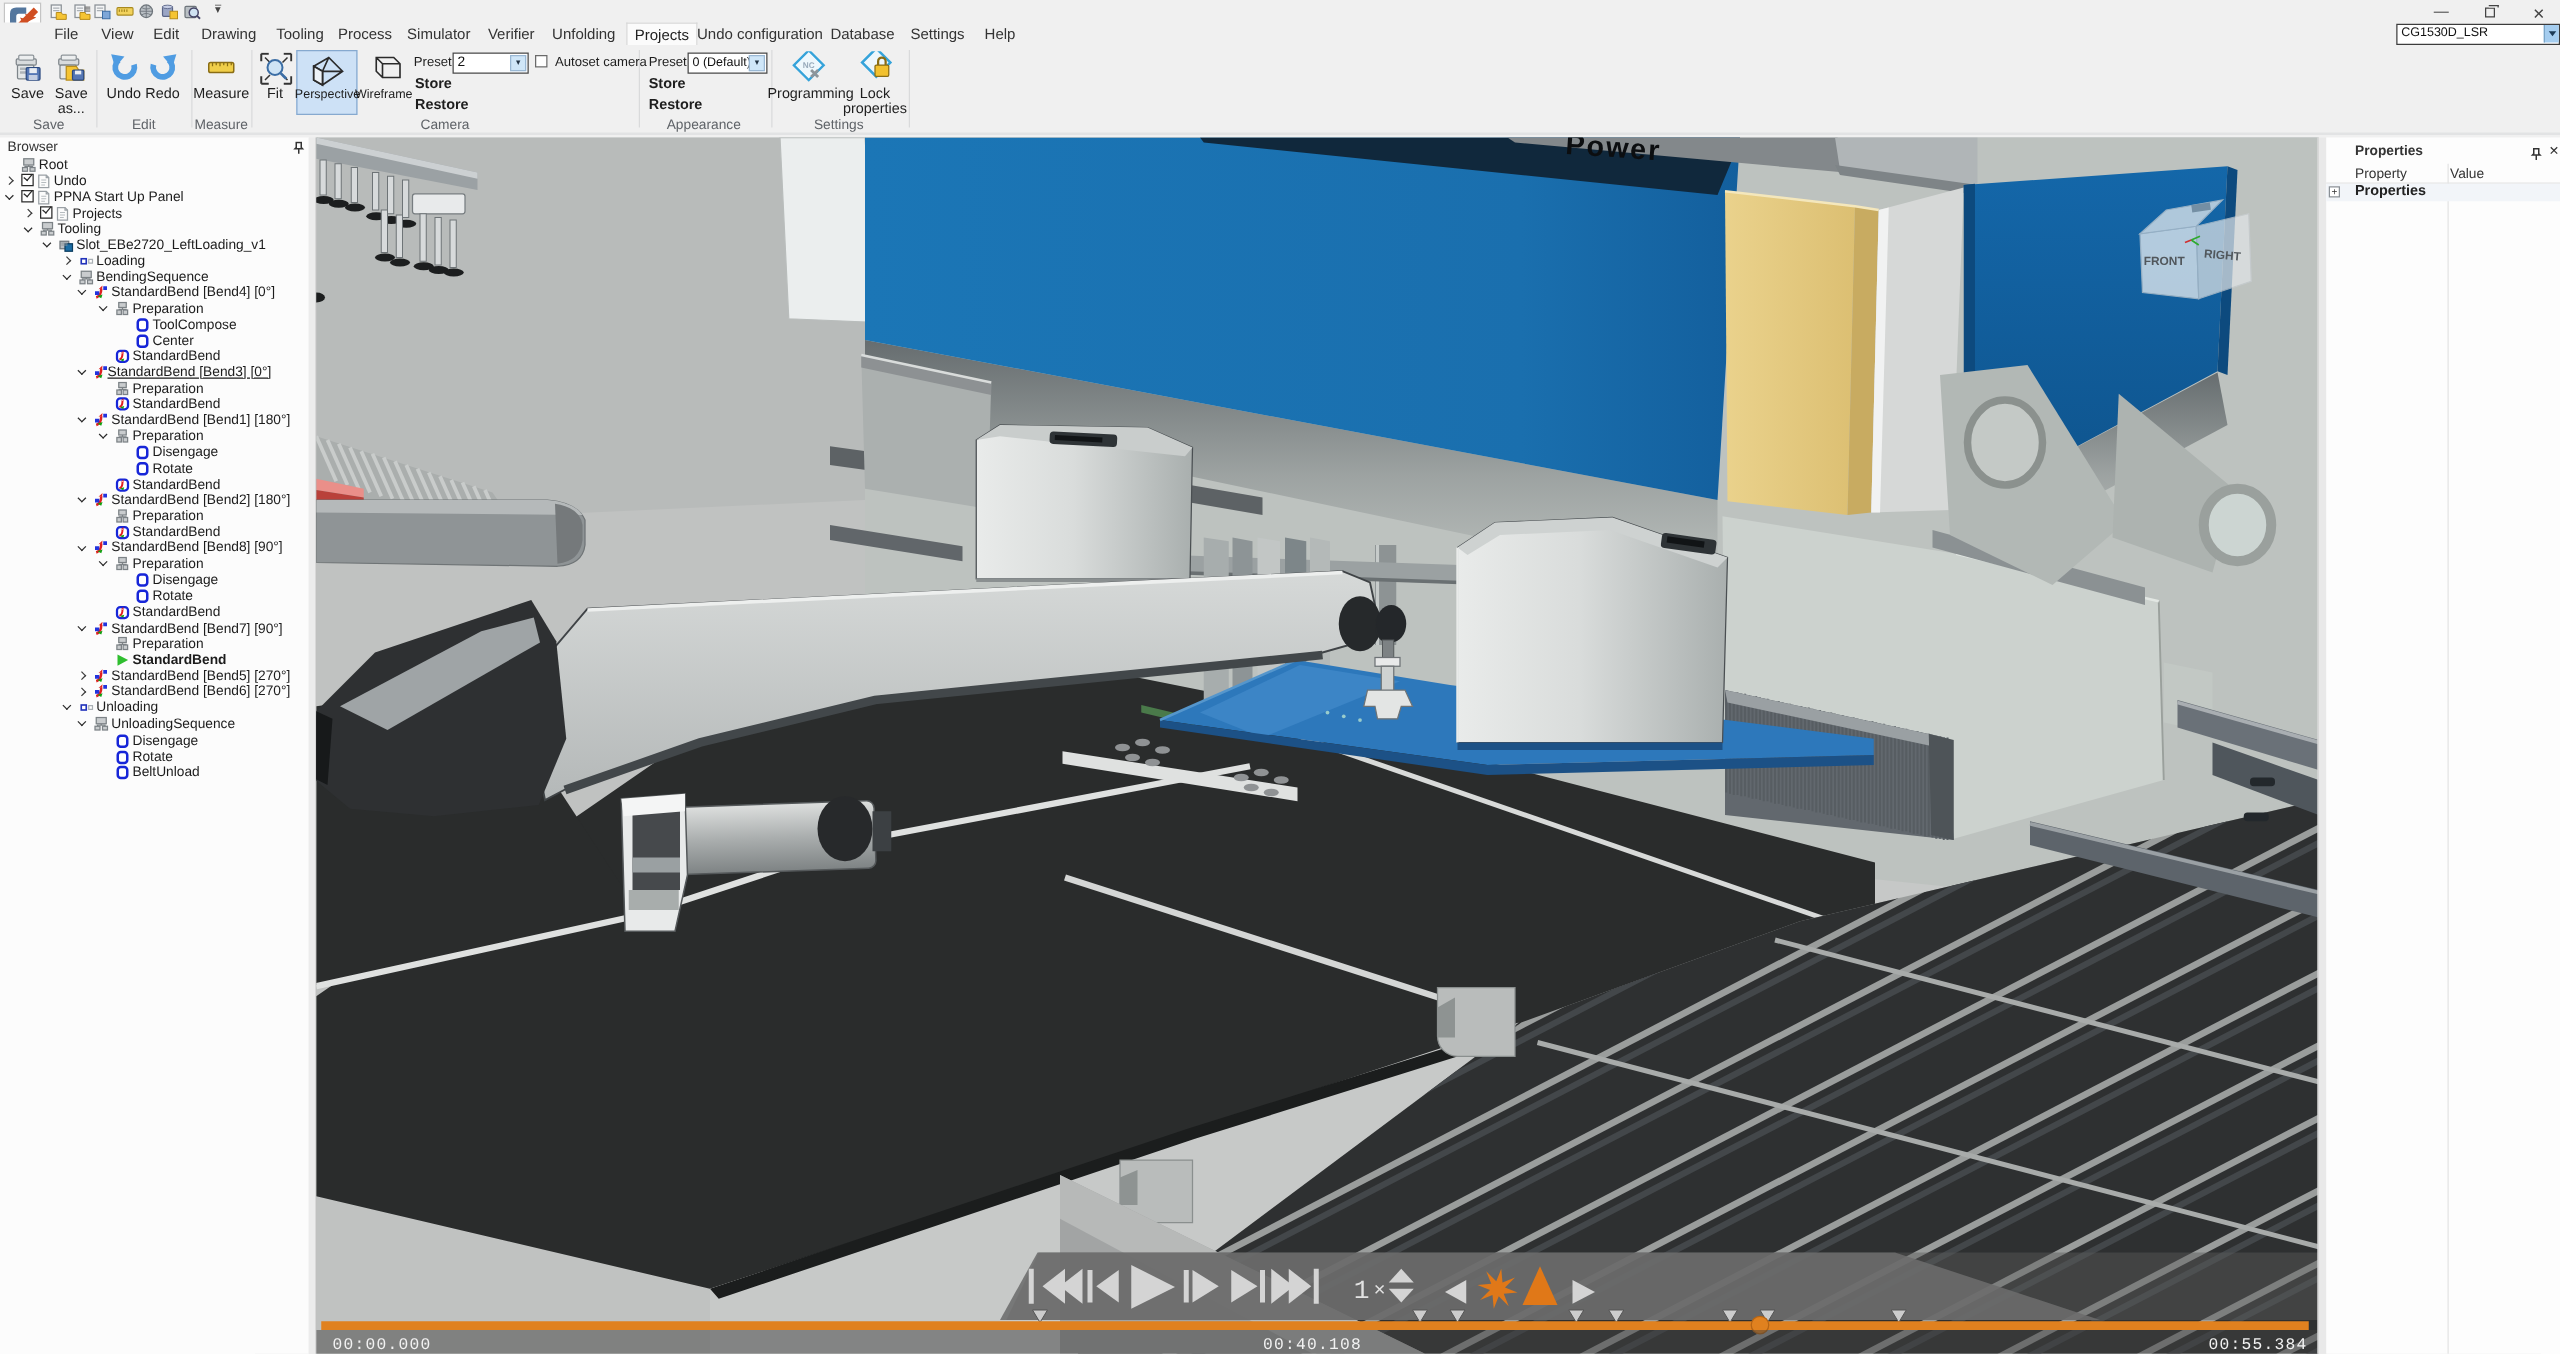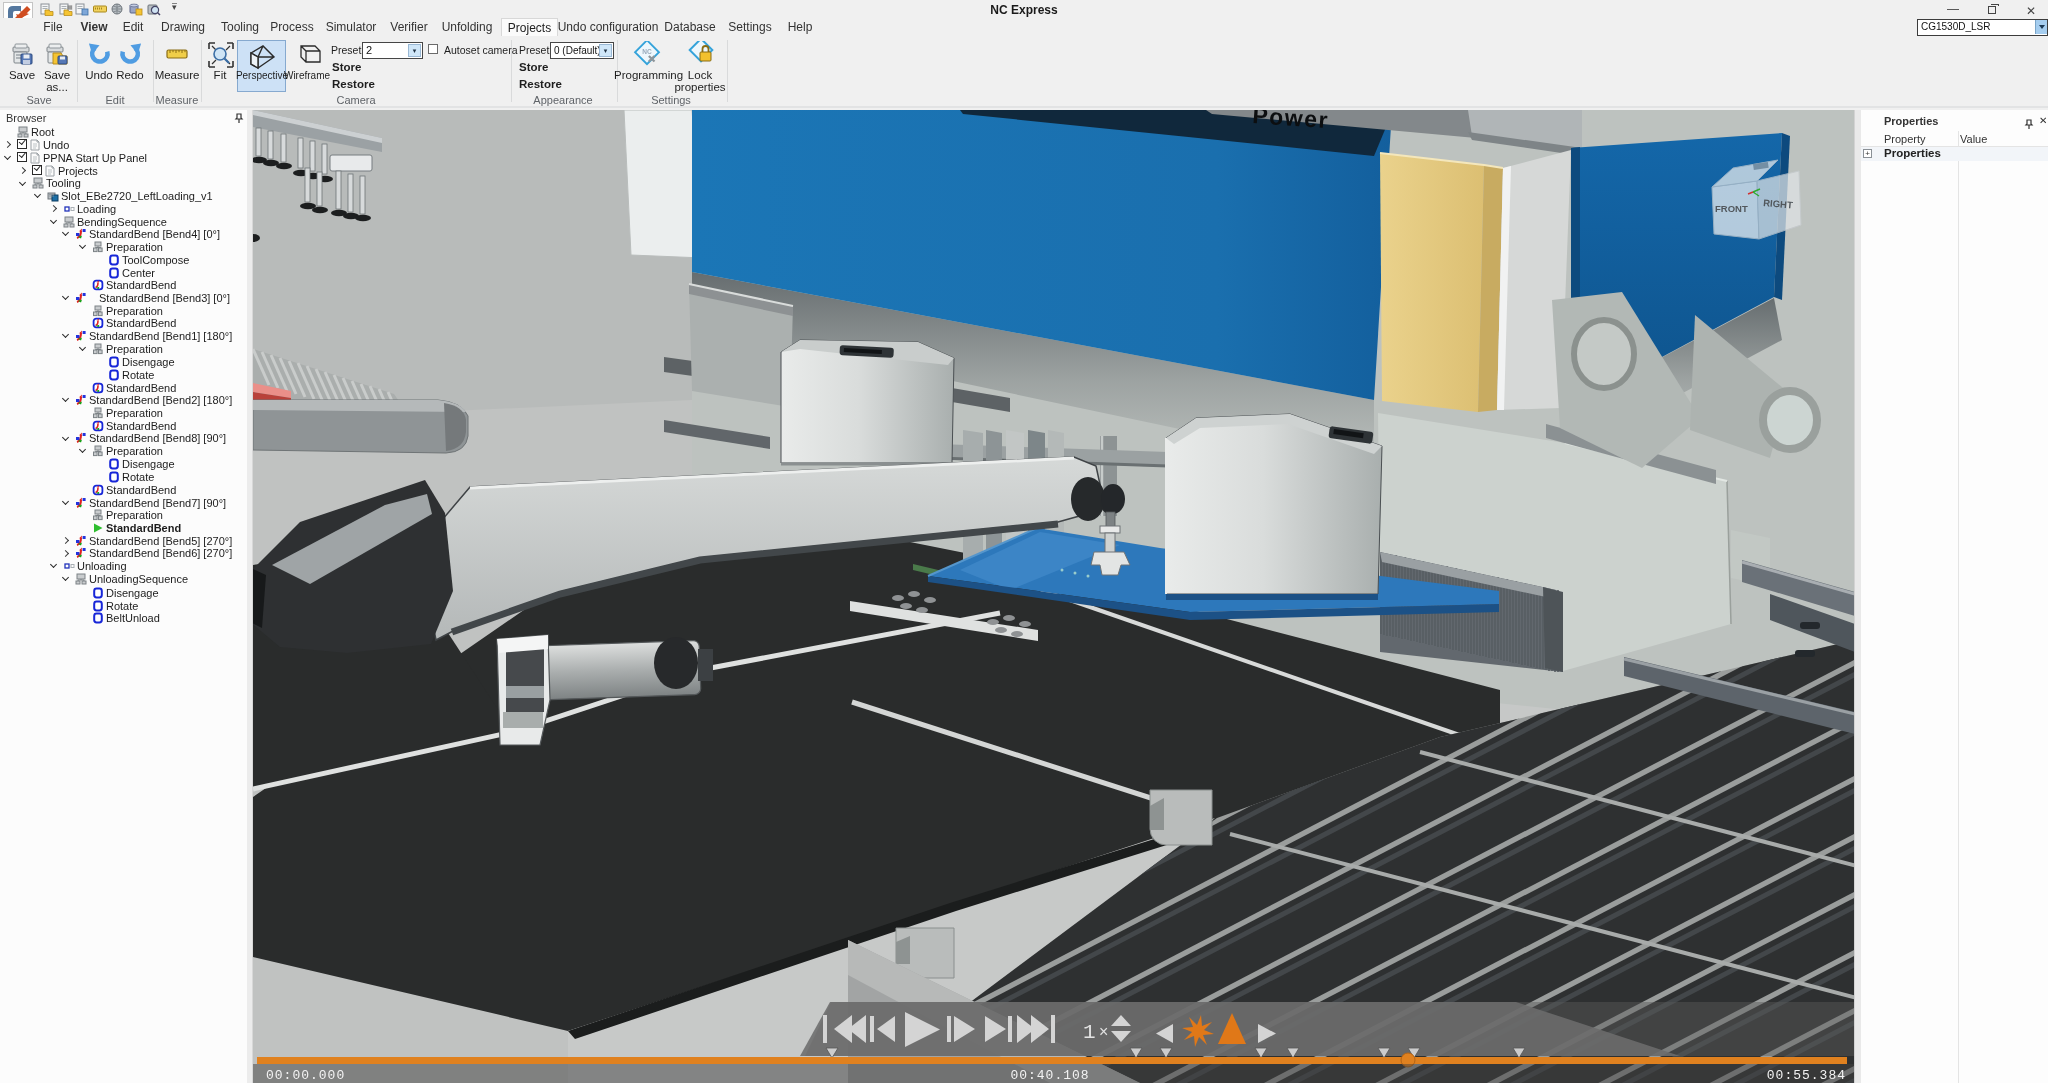--- a/index.html
+++ b/index.html
@@ -75,35 +75,34 @@
       <ellipse cx="5" cy="2.5" rx="4" ry="1.4" fill="#c5cde4" stroke="#5a6587" stroke-width="0.7"></ellipse>
       <rect x="7" y="6" width="6" height="6" fill="#f5c433" stroke="#b98d1a" stroke-width="0.8"></rect>
     </svg>
     <svg class="abs" style="left:147px;top:3px" width="14" height="13" viewBox="0 0 14 13">
       <rect x="1" y="2" width="9" height="9" rx="1" fill="#b9bfc4" stroke="#6e757b" stroke-width="1"></rect>
       <circle cx="8" cy="7" r="3.6" fill="#cfe2f2" stroke="#446" stroke-width="1.2"></circle>
       <line x1="10.5" y1="9.5" x2="13" y2="12" stroke="#446" stroke-width="1.5"></line>
     </svg>
     <div class="abs" style="left:172px;top:2px;font-size:9px;color:#444">▾</div>
     <div class="abs" style="left:172px;top:-2px;font-size:9px;color:#444">–</div>
-<div id="title">NC Express</div>
 <div class="wbtn" style="left:1947px;top:2px;">—</div>
 <div class="abs" style="left:1988px;top:6px;width:8px;height:8px;border:1.2px solid #444;background:transparent;"></div>
     <div class="abs" style="left:1991px;top:4px;width:8px;height:2px;background:#f0f0f0;border-top:1.2px solid #444;border-right:1.2px solid #444;"></div>
 <div class="wbtn" style="left:2026px;">✕</div>
 </div>
 <div class="abs" style="left:1917px;top:19px;width:131px;height:17px;background:#fff;border:1.5px solid #3c3c3c;z-index:30;">
   <div class="abs" style="left:3px;top:1px;font-size:10px;color:#111;">CG1530D_LSR</div>
   <div class="abs" style="right:0px;top:0px;width:12px;height:14px;background:#a5cdEF;border-left:1px solid #7aa5c8;"><svg width="12" height="14">
         <path d="M3 5 l3 4 l3 -4 z" fill="#1c3a55"></path>
       </svg></div>
 </div>
 <div id="tabrow">
     <div class="tab" style="left:-7px;width:120px;">File</div>
-    <div class="tab" style="left:34px;width:120px;font-weight:bold;">View</div>
+    <div class="tab" style="left:34px;width:120px;">View</div>
     <div class="tab" style="left:73px;width:120px;">Edit</div>
     <div class="tab" style="left:123px;width:120px;">Drawing</div>
     <div class="tab" style="left:180px;width:120px;">Tooling</div>
     <div class="tab" style="left:232px;width:120px;">Process</div>
     <div class="tab" style="left:291px;width:120px;">Simulator</div>
     <div class="tab" style="left:349px;width:120px;">Verifier</div>
     <div class="tab" style="left:407px;width:120px;">Unfolding</div>
     <div class="tab" style="left:548px;width:120px;">Undo configuration</div>
     <div class="tab" style="left:630px;width:120px;">Database</div>
     <div class="tab" style="left:690px;width:120px;">Settings</div>
@@ -324,21 +323,21 @@
     </div>
     <div class="trow" style="top:181.9px;width:247px;">
       <span class="chev d" style="left:63px;top:2.2px"></span>
       <span class="ticon" style="left:75px;top:0px"><svg width="12" height="12" viewBox="0 0 12 12">
           <path d="M2 10 C5 9 6 7 6 3" fill="none" stroke="#e02020" stroke-width="2"></path>
           <path d="M6 3 l-2.2 0.4 L7 0.4 6.6 3.8 Z" fill="#e02020"></path>
           <rect x="1" y="5" width="3.4" height="3" fill="#2233dd"></rect>
           <rect x="7.6" y="1" width="3" height="3" fill="#2233dd"></rect>
           <path d="M3 9 l4 -1.4 -1 3 z" fill="#10a010"></path>
         </svg></span>
-      <span class="abs" style="left:99px;top:0px;">StandardBend [Bend3] [0°]</span>
+      <span class="abs" style="left:86px;top:0px;text-decoration:underline;">StandardBend [Bend3] [0°]</span>
     </div>
     <div class="trow" style="top:194.6px;width:247px;">
       <span class="ticon" style="left:92px;top:0px"><svg width="12" height="12" viewBox="0 0 12 12">
           <rect x="3" y="1" width="6" height="4" fill="#c9ccce" stroke="#7c8286"></rect>
           <rect x="1.5" y="7" width="3.6" height="3.6" fill="#c9ccce" stroke="#7c8286"></rect>
           <rect x="6.5" y="7" width="3.6" height="3.6" fill="#c9ccce" stroke="#7c8286"></rect>
           <path d="M6 5 v1.5 M3.4 7 V6.5 h5.4 V7" stroke="#7c8286" fill="none"></path>
         </svg></span>
       <span class="abs" style="left:106px;top:0px;">Preparation</span>
     </div>

